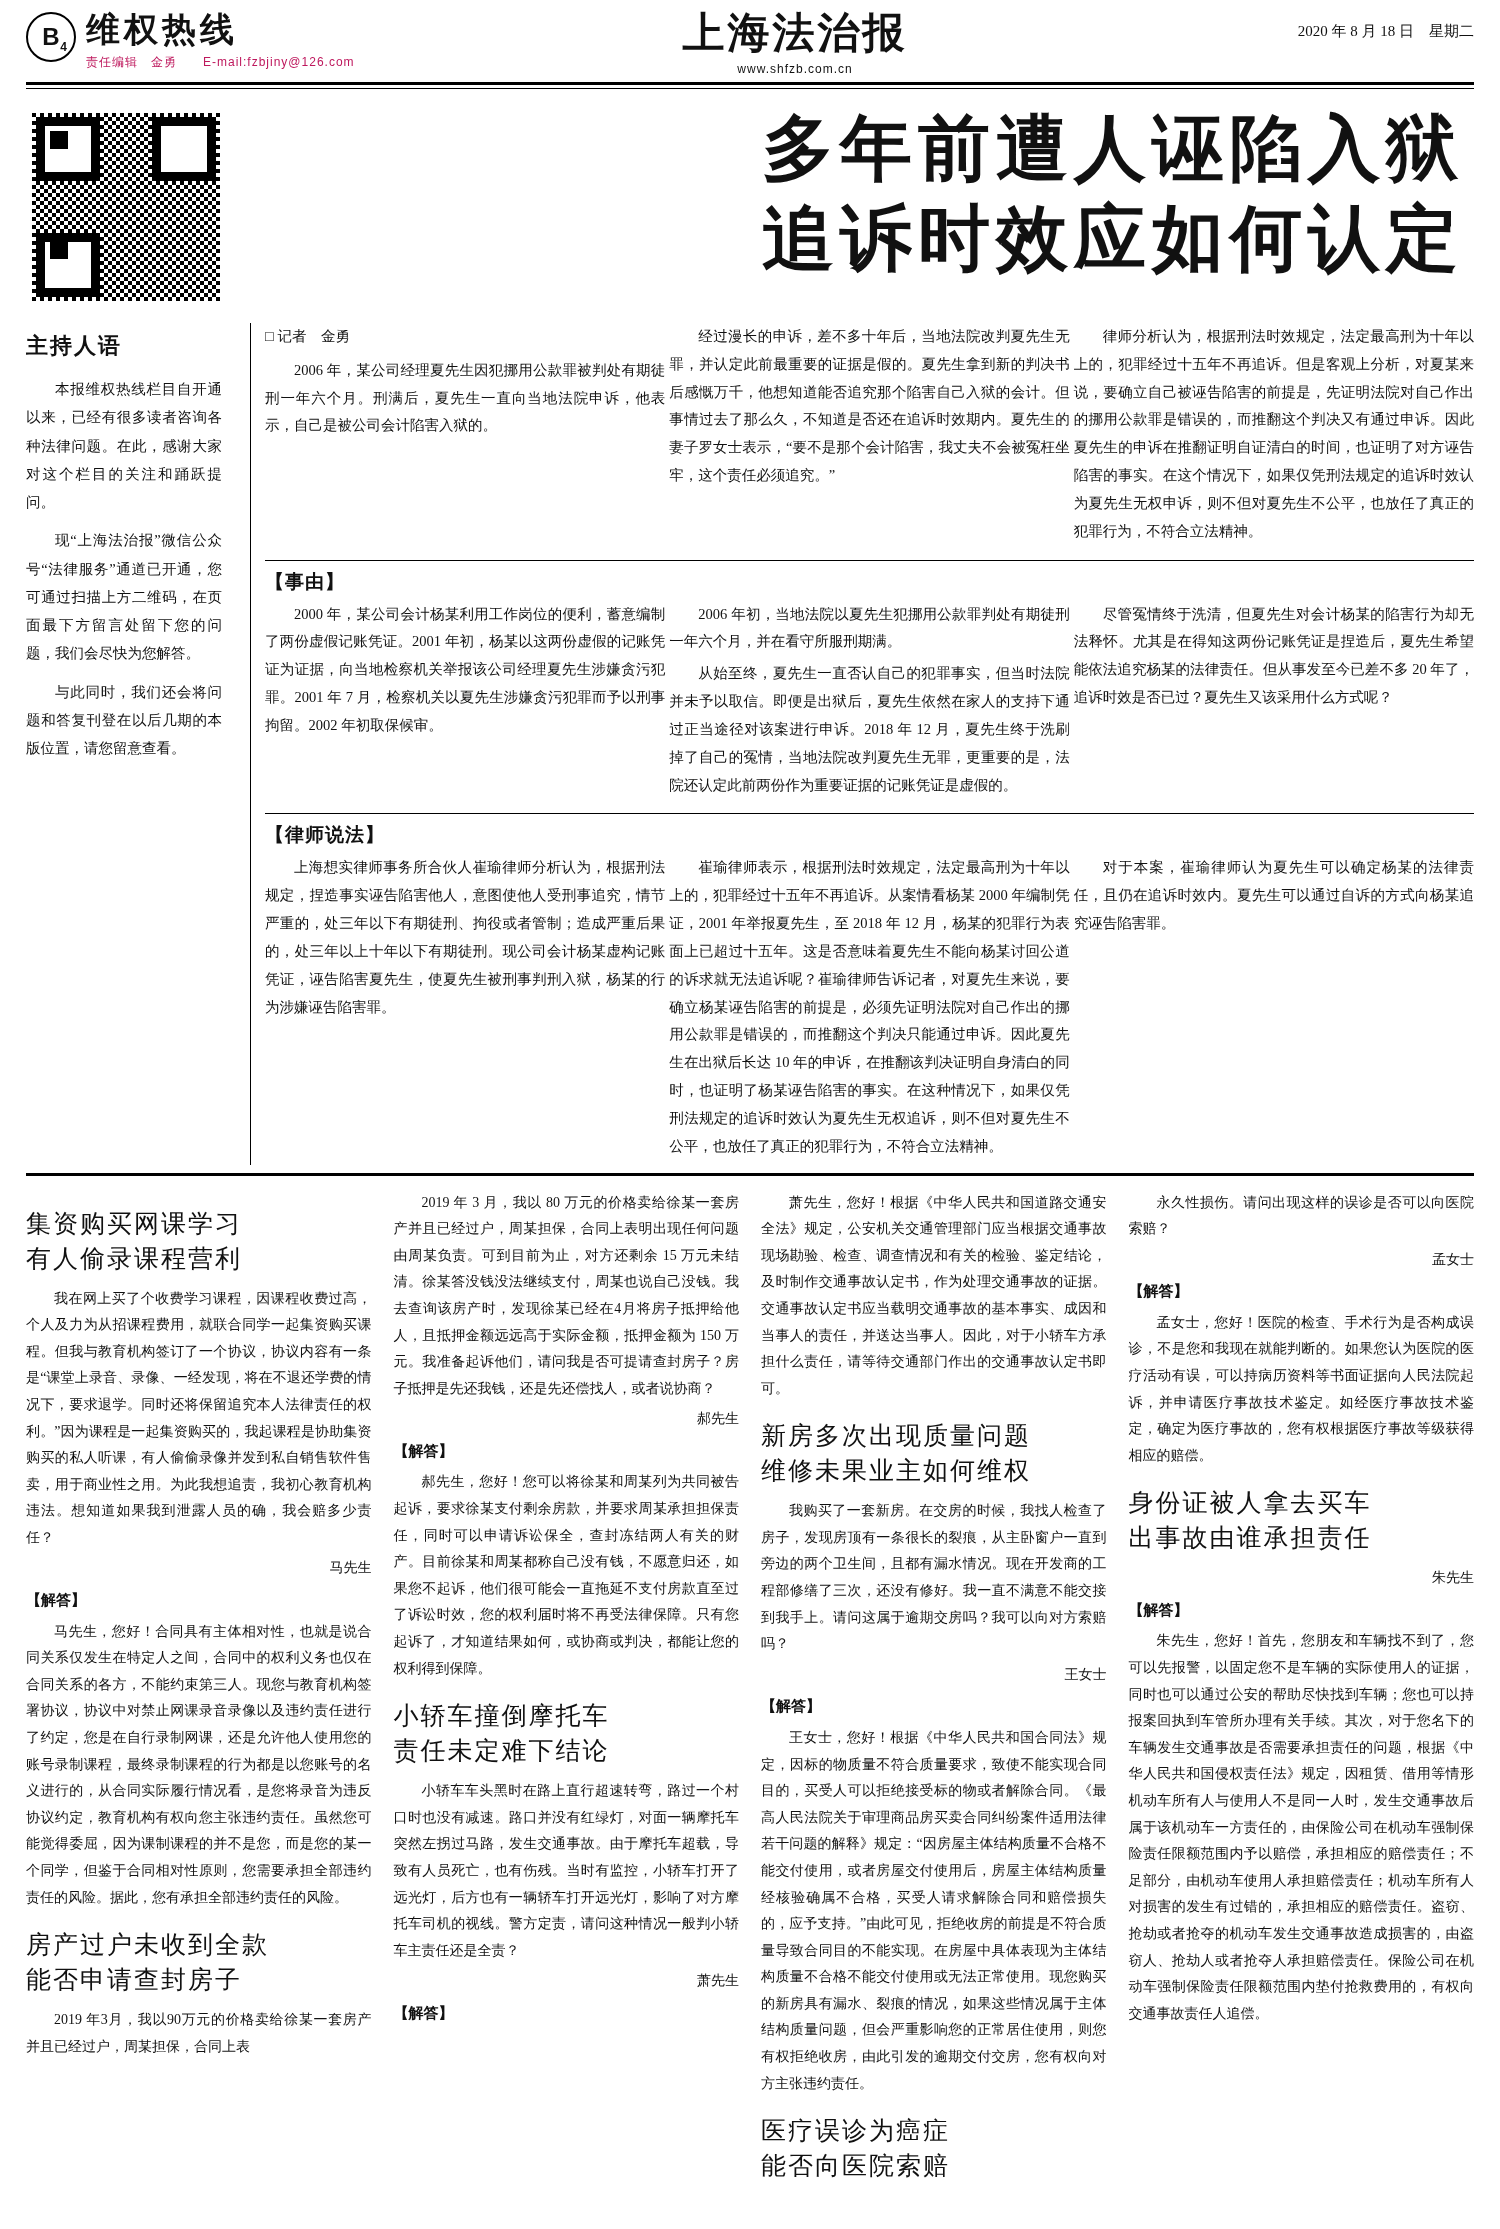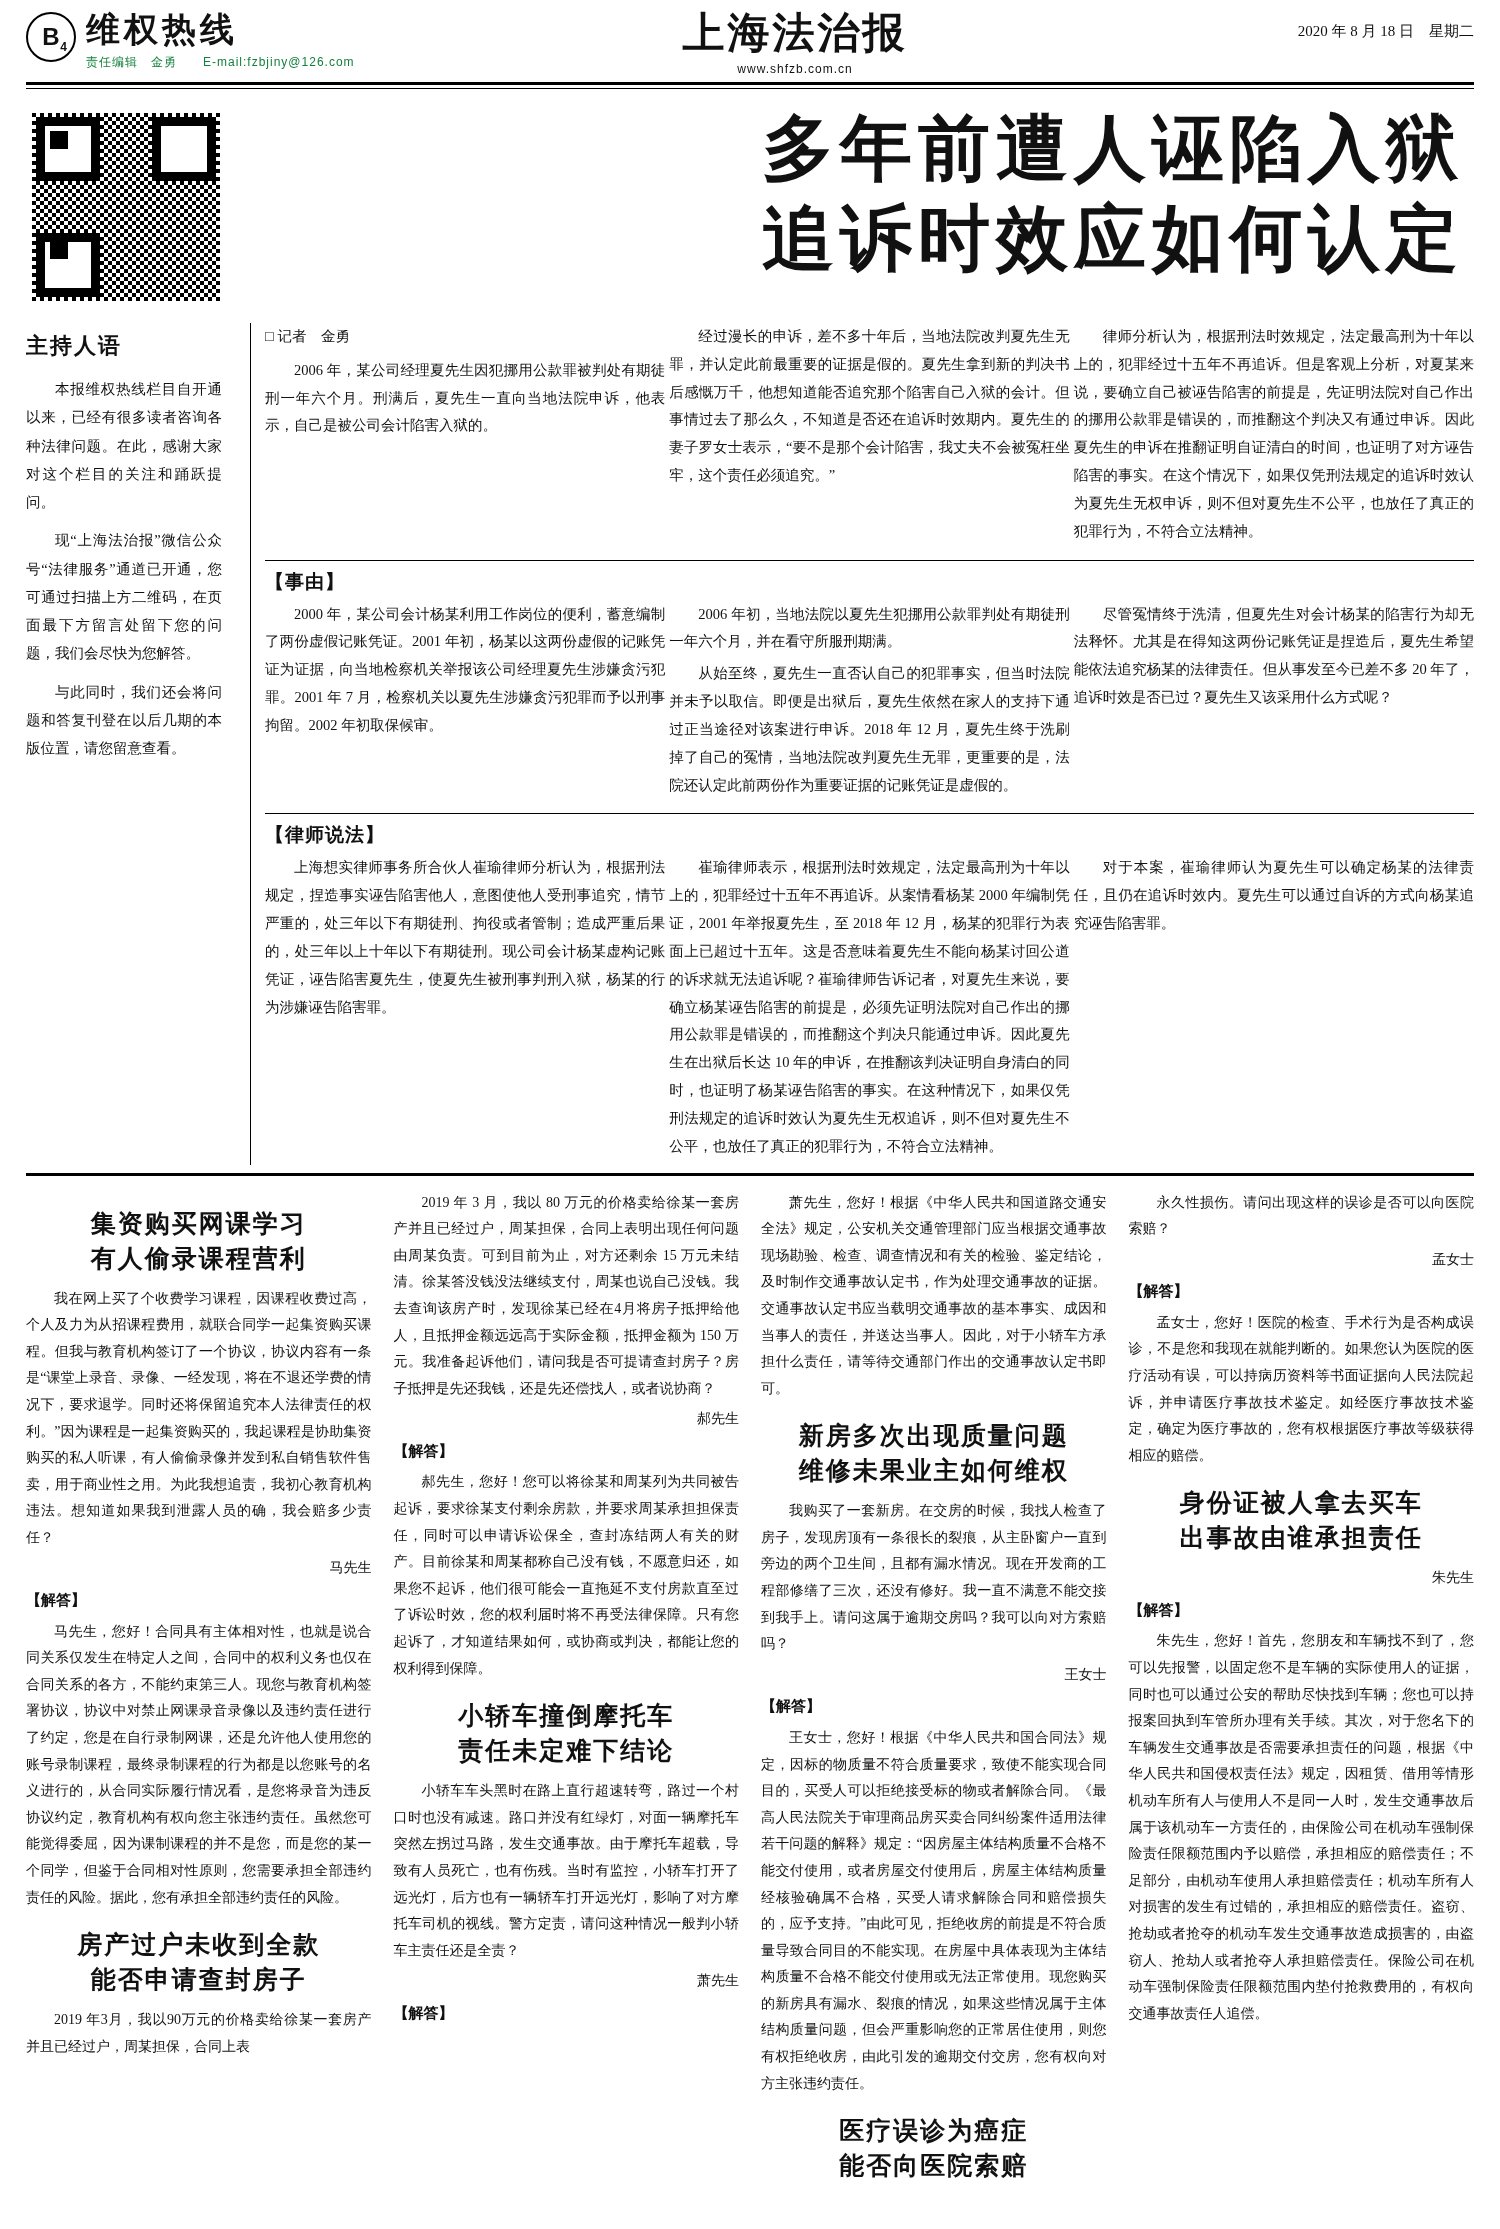--- a/index.html
+++ b/index.html
@@ -29,21 +29,21 @@
     font-family:"Liberation Sans",sans-serif;font-weight:bold;font-size:24px;
     position:relative;flex:none;
   }
   .mh-badge sub{font-size:12px;position:absolute;right:7px;bottom:6px;}
   .mh-col{display:flex;flex-direction:column;}
   .mh-title{
     font-family:"Liberation Sans",sans-serif;
     font-weight:bold;font-size:34px;letter-spacing:4px;line-height:1.05;
   }
   .mh-sub{
-    font-size:12px;margin-top:6px;letter-spacing:1px;color:#15803d;
+    font-size:12px;margin-top:6px;letter-spacing:1px;color:#be185d;
     font-family:"Liberation Sans",sans-serif;
   }
   .mh-center{flex:1;text-align:center;}
   .mh-paper{
     font-family:"Liberation Serif",serif;font-weight:bold;
     font-size:42px;letter-spacing:3px;line-height:1;
   }
   .mh-url{font-size:12px;letter-spacing:1px;margin-top:8px;font-family:"Liberation Sans",sans-serif;}
   .mh-right{width:330px;text-align:right;font-size:15px;padding-top:10px;}
 
@@ -107,22 +107,22 @@
     letter-spacing:1px;margin:6px 0 6px 0;
   }
   .hr-dash{border-top:1px solid #000;margin:10px 0 8px 0;}
 
   
   .lower{margin-top:8px;border-top:3px solid #000;padding-top:14px;}
   .lower-cols{display:flex;gap:22px;}
   .lcol{flex:1;font-size:14px;line-height:1.9;text-align:justify;}
   .lcol p{margin:0 0 4px 0;text-indent:2em;}
   .q-title{
-    font-family:"Liberation Sans",sans-serif;font-weight:bold;
-    font-size:25px;letter-spacing:2px;line-height:1.4;text-align:center;
+    font-family:"Liberation Sans",sans-serif;font-weight:normal;
+    font-size:25px;letter-spacing:2px;line-height:1.4;
     margin:16px 0 10px 0;
   }
   .sign{text-align:right;text-indent:0 !important;margin-bottom:4px;}
   .ans-tag{font-family:"Liberation Sans",sans-serif;font-weight:bold;font-size:15px;margin:4px 0 4px 0;text-indent:0 !important;}
 </style>
 </head>
 <body>
 
 <div class="page">
 

